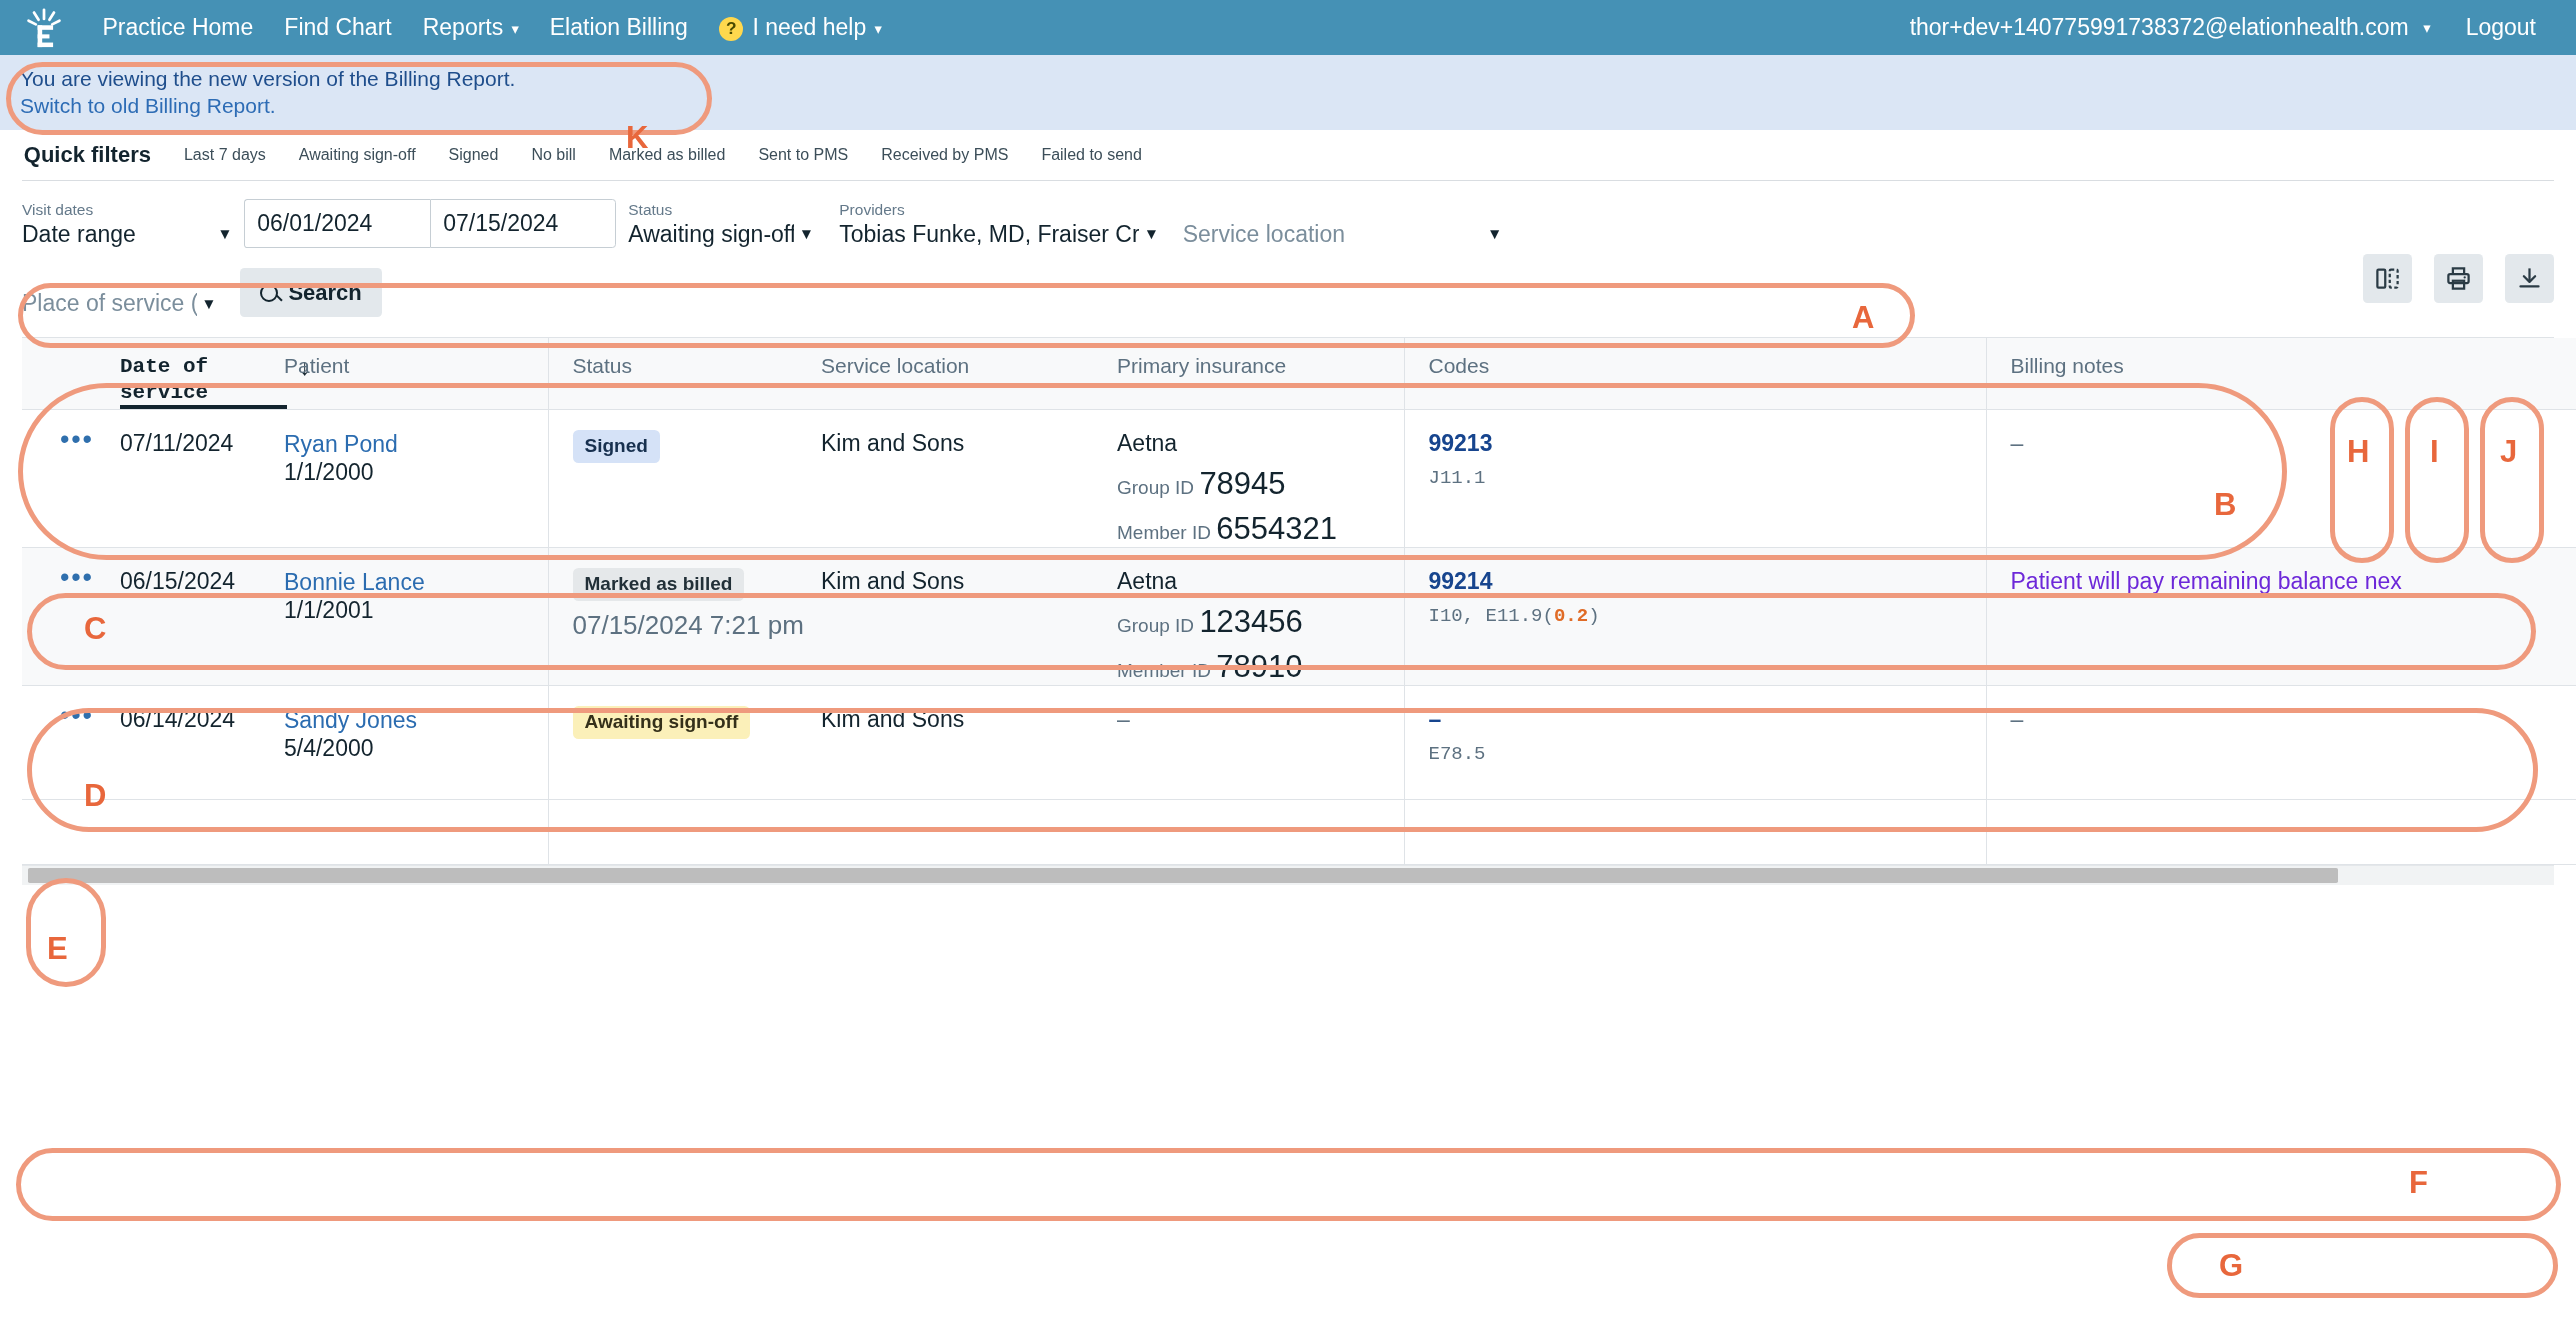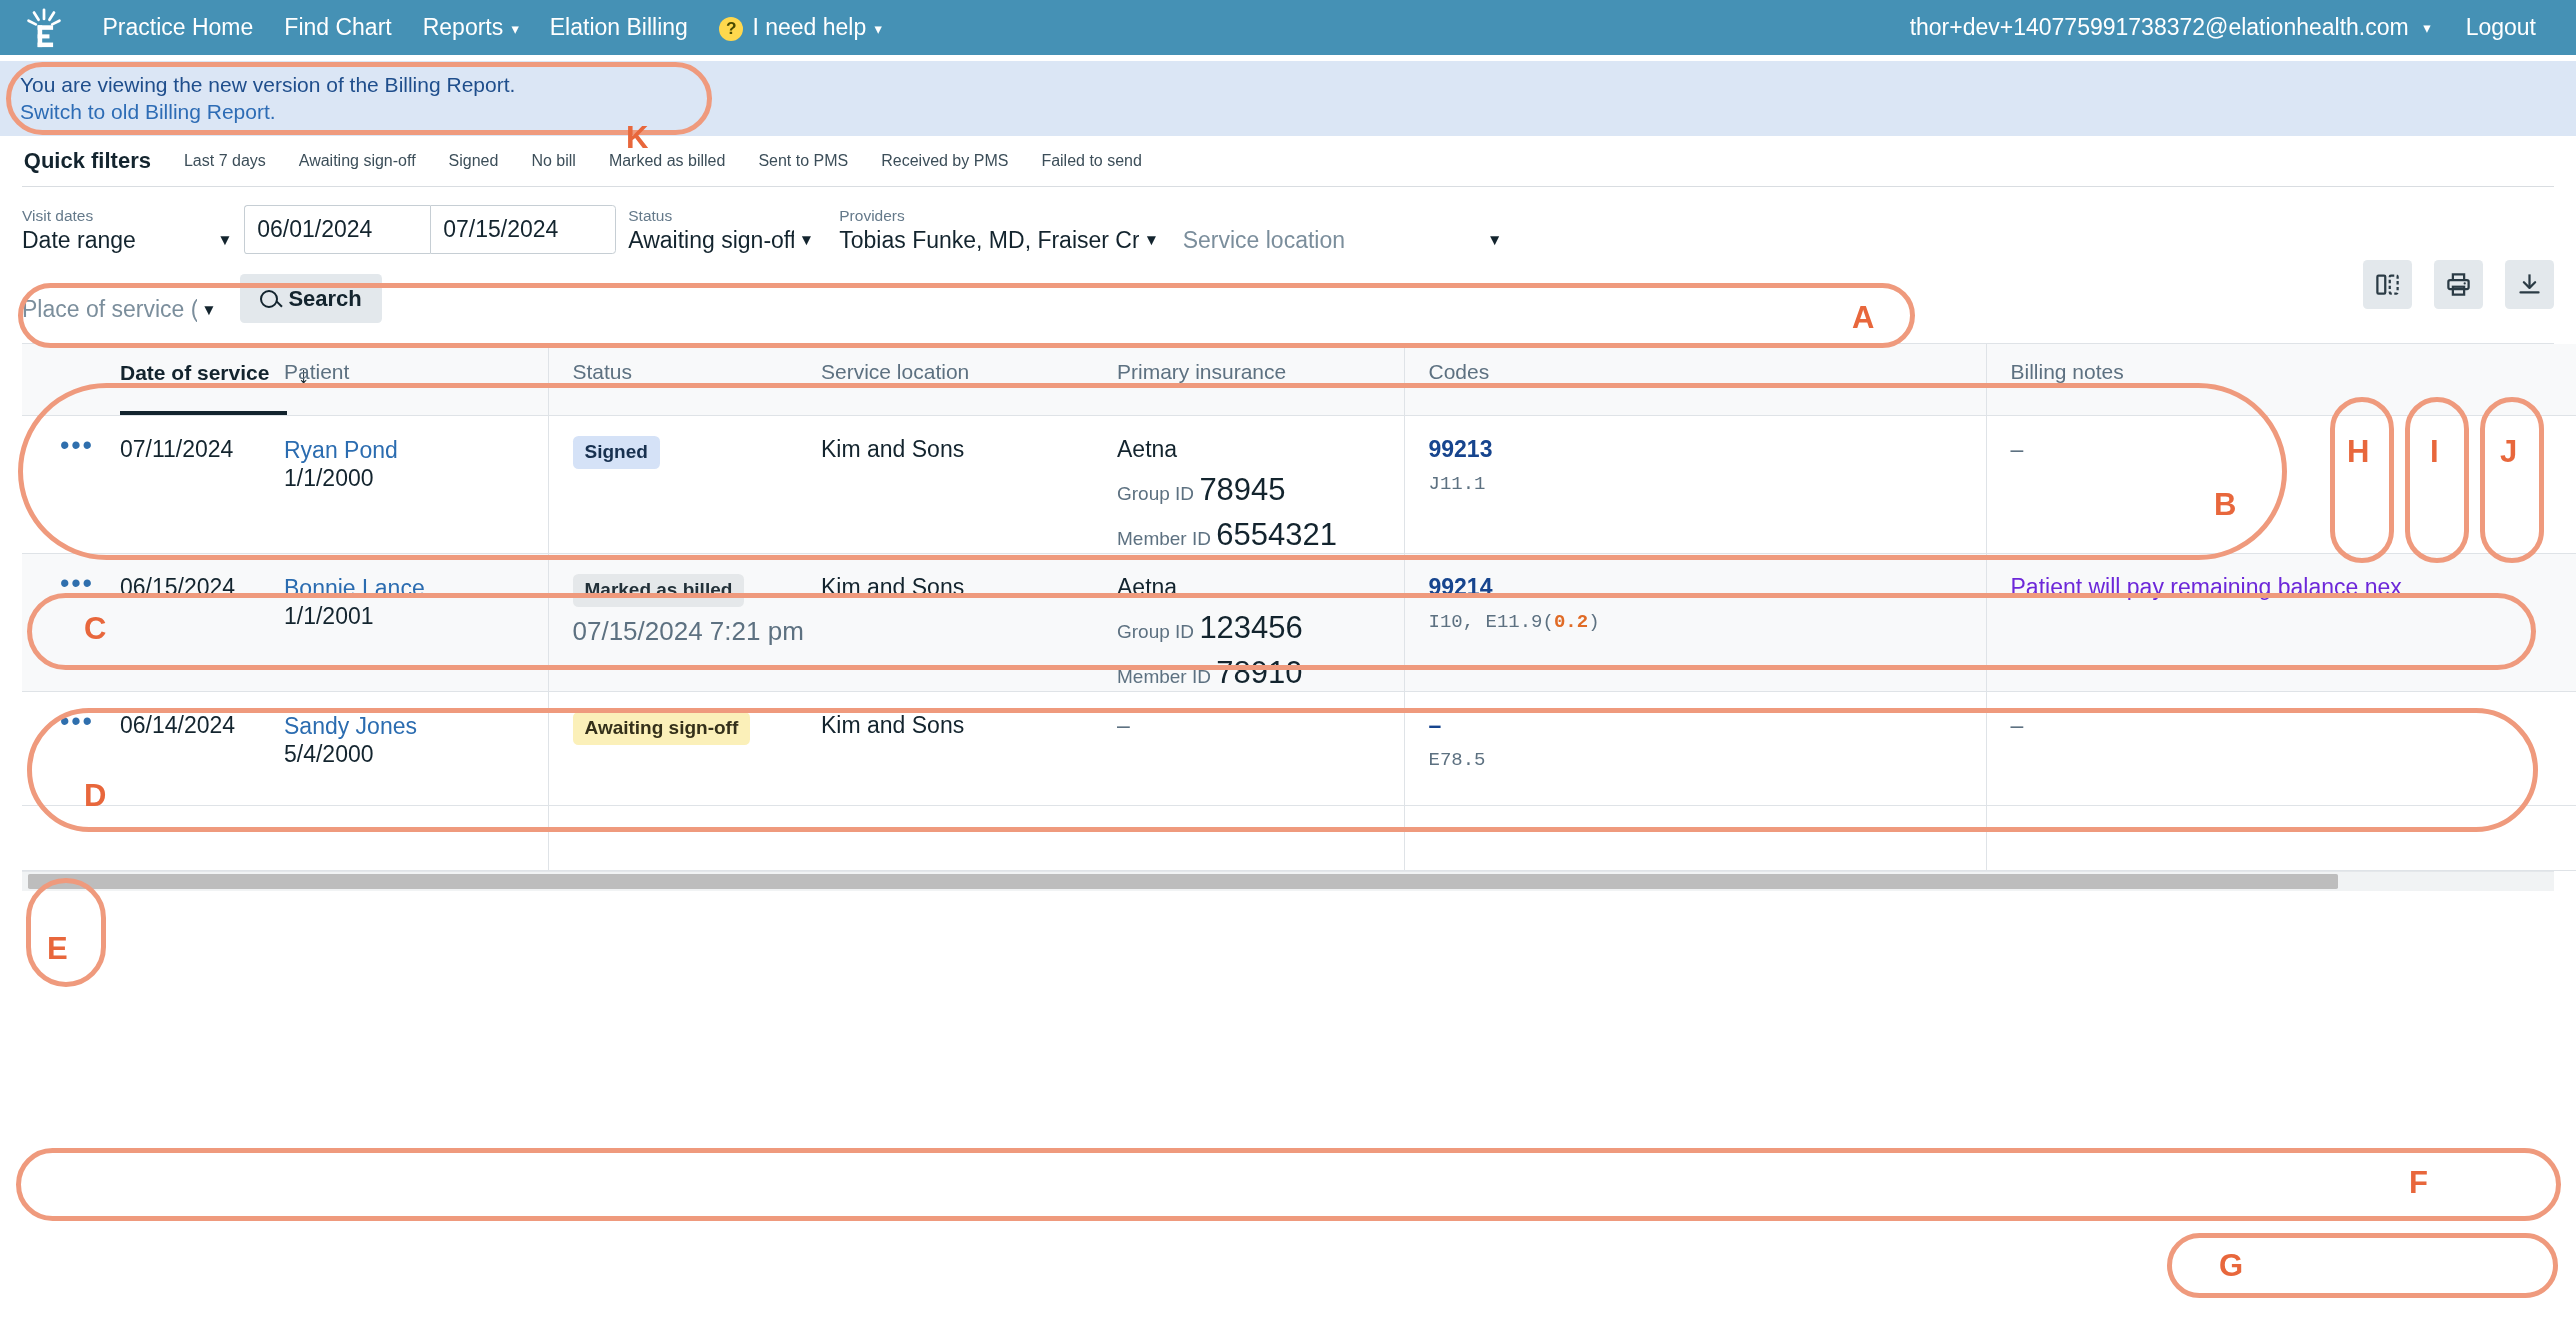--- a/index.html
+++ b/index.html
@@ -23,21 +23,21 @@
     width:24.6px; height:24.6px; border-radius:50%; background:#ffd84d; color:#4a4a00;
     font-size:17.3px; font-weight:bold; margin-right:9px; vertical-align:middle;
   }
   .nav-right { margin-left:auto; display:flex; align-items:center; padding-right:40px; }
   .nav-email { font-size:23px; white-space:nowrap; }
   .nav-logout { font-size:23px; margin-left:35px; cursor:pointer; }
 
   
   .banner {
     height: 75px; background:#dbe6f5; display:flex; flex-direction:column;
-    justify-content:center; padding-left: 20px; position: relative; margin-top: 6px;
+    justify-content:center; padding-left: 20px; position: relative;
   }
   .banner-line1 { font-size:21px; color:#1f4e8c; line-height:1.25; }
   .banner-link { font-size:21px; color:#2d6cb5; line-height:1.25; cursor:pointer; }
 
   
   .page { padding: 0 22px; position: relative; }
   .page-title { font-size: 37px; font-weight: bold; color:#13242e; margin: 25.5px 0 16.4px 2.7px; }
 
   
   .quickfilters {
@@ -93,21 +93,21 @@
   
   .tablewrap { margin-top: 20px; border-top:0.9px solid #dfe3e7; }
   table.grid { width: 2702px; border-collapse: collapse; table-layout: fixed; }
   table.grid th, table.grid td { text-align:left; vertical-align: top; }
   thead tr { background:#f8f9fa; height: 71px; }
   thead th {
     font-size:21px; color:#5d7181; font-weight:normal; padding: 16.4px 0 0 0;
     border-bottom:0.9px solid #dfe3e7; position: relative;
   }
   th.c-menu   { width: 98px; }
-  th.c-dos    { width: 164px; }
+  th.c-dos    { width: 164px; font-family: Liberation Mono, monospace; }
   th.c-patient{ width: 264px; border-right:0.9px solid #dfe3e7; }
   th.c-status { width: 273px; }
   th.c-loc    { width: 296px; }
   th.c-ins    { width: 287px; border-right:0.9px solid #dfe3e7; }
   th.c-codes  { width: 582px; border-right:0.9px solid #dfe3e7; }
   th.c-notes  { width: 739px; }
   th.c-dos .hdr-inner { font-weight:bold; color:#13242e; display:inline-block; line-height:1.22;}
   .sort-arrow { position:absolute; left: 178px; top: 18px; font-size:23px; color:#13242e; }
   .dos-underline { position:absolute; left:0; bottom:-0.9px; width: 167px; height:4.5px; background:#13242e; }
 

